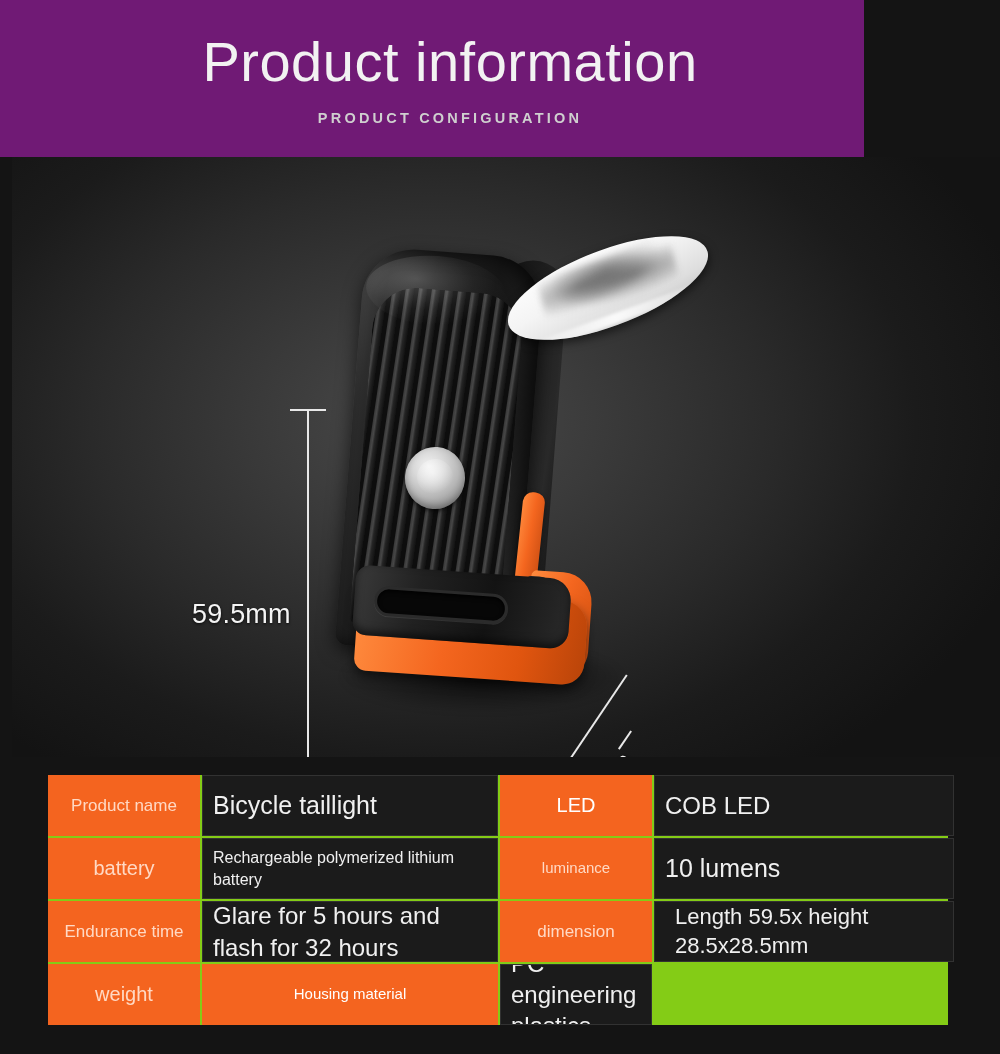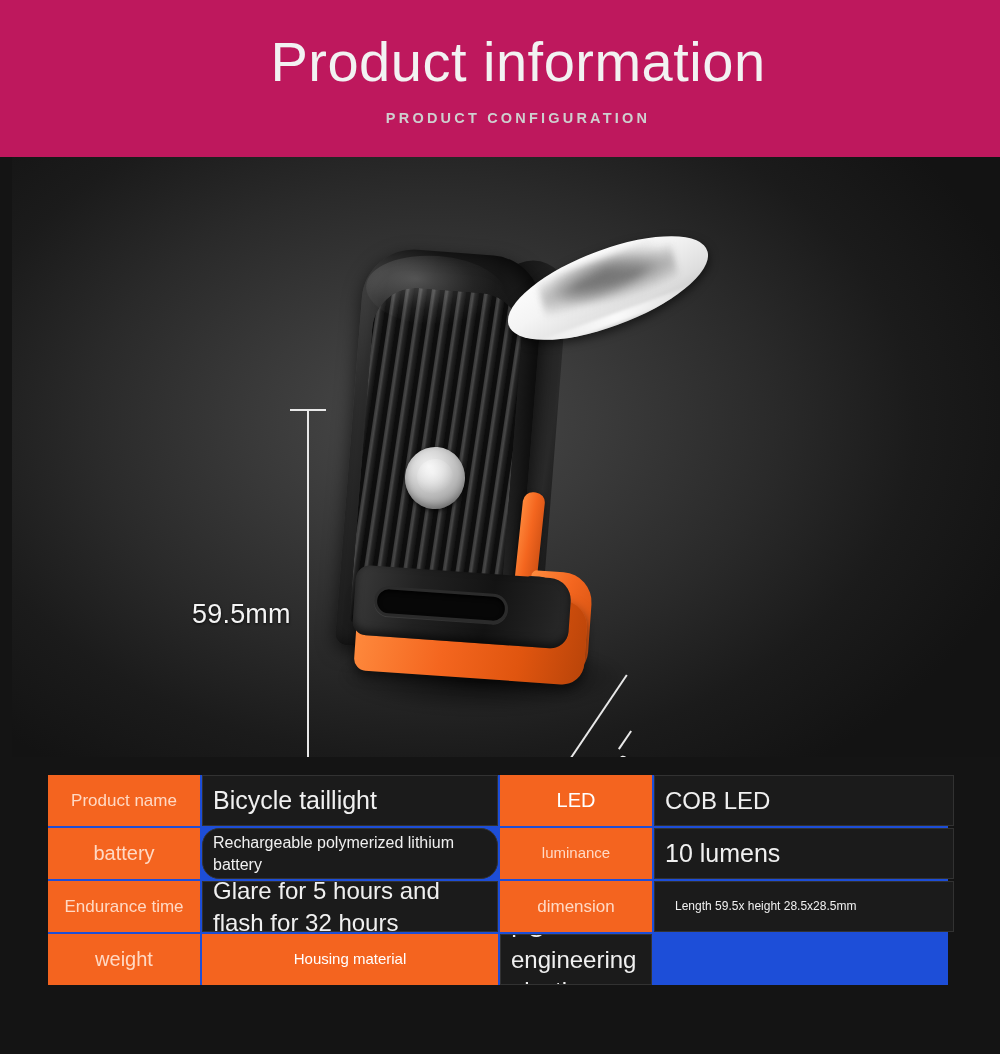--- a/index.html
+++ b/index.html
@@ -7,22 +7,22 @@
   html,body{
     width:1000px; height:1054px;
     background:#141414;
     font-family:"Liberation Sans", sans-serif;
     overflow:hidden;
   }
   .page{ position:relative; width:1000px; height:1054px; background:#141414; }
 
   
   .header-band{
-    position:absolute; left:0; top:0; width:1000px; height:157px;
-    background:#be185d;
+    position:absolute; left:0; top:0; width:864px; height:157px;
+    background:#701a75;
     display:flex; flex-direction:column; align-items:center; justify-content:flex-start;padding-left:36px;
   }
   .header-title{
     margin-top:33px;
     font-size:56px; font-weight:400; letter-spacing:0.5px;
     color:#f2f2f2; line-height:1.05;
     font-family:"Liberation Sans", sans-serif;
   }
   .header-sub{
     margin-top:18px;
@@ -182,26 +182,26 @@
   .dim-label-d{
     position:absolute; left:548px; top:672px;
     color:#f4f4f4; font-size:27px; letter-spacing:.2px;
     white-space:nowrap;
     transform:rotate(-56deg); transform-origin:left top;
     text-shadow:0 1px 3px rgba(0,0,0,.8);
   }
 
   
   .spec-table{
-    position:absolute; left:48px; top:775px; width:900px; height:210px;
+    position:absolute; left:48px; top:775px; width:900px; height:250px;
     display:grid;
     grid-template-columns:152px 296px 152px 300px;
     grid-template-rows:1fr 1fr 1fr 1fr;
     gap:2px;
-    background:#1d4ed8;
+    background:#84cc16;
   }
   .cell{
     display:flex; align-items:center;
     padding:6px 10px;
     overflow:hidden;
   }
   .cell-label{
     background:#F4641F;
     color:#ffd9c4;
     justify-content:center;
@@ -213,22 +213,22 @@
   .cell-value{
     background:#1b1b1b;
     border:1px solid #323232;
     color:#f0f0f0;
     justify-content:flex-start;
     font-size:22px;
     line-height:1.3;
   }
   .v-lg{ font-size:25px; }
   .v-md{ font-size:24px; }
-  .v-sm{ font-size:16px; line-height:1.35;border-radius:17px; }
-  .v-ms{ font-size:12px;padding-left:20px; }
+  .v-sm{ font-size:16px; line-height:1.35; }
+  .v-ms{ font-size:22px;padding-left:20px; }
   .l-sm{ font-size:17px; }
   .l-xs{ font-size:15px; }
 </style>
 </head>
 <body>
 
 <div class="page">
 
   <div class="header-band">
     <div class="header-title">Product information</div>

